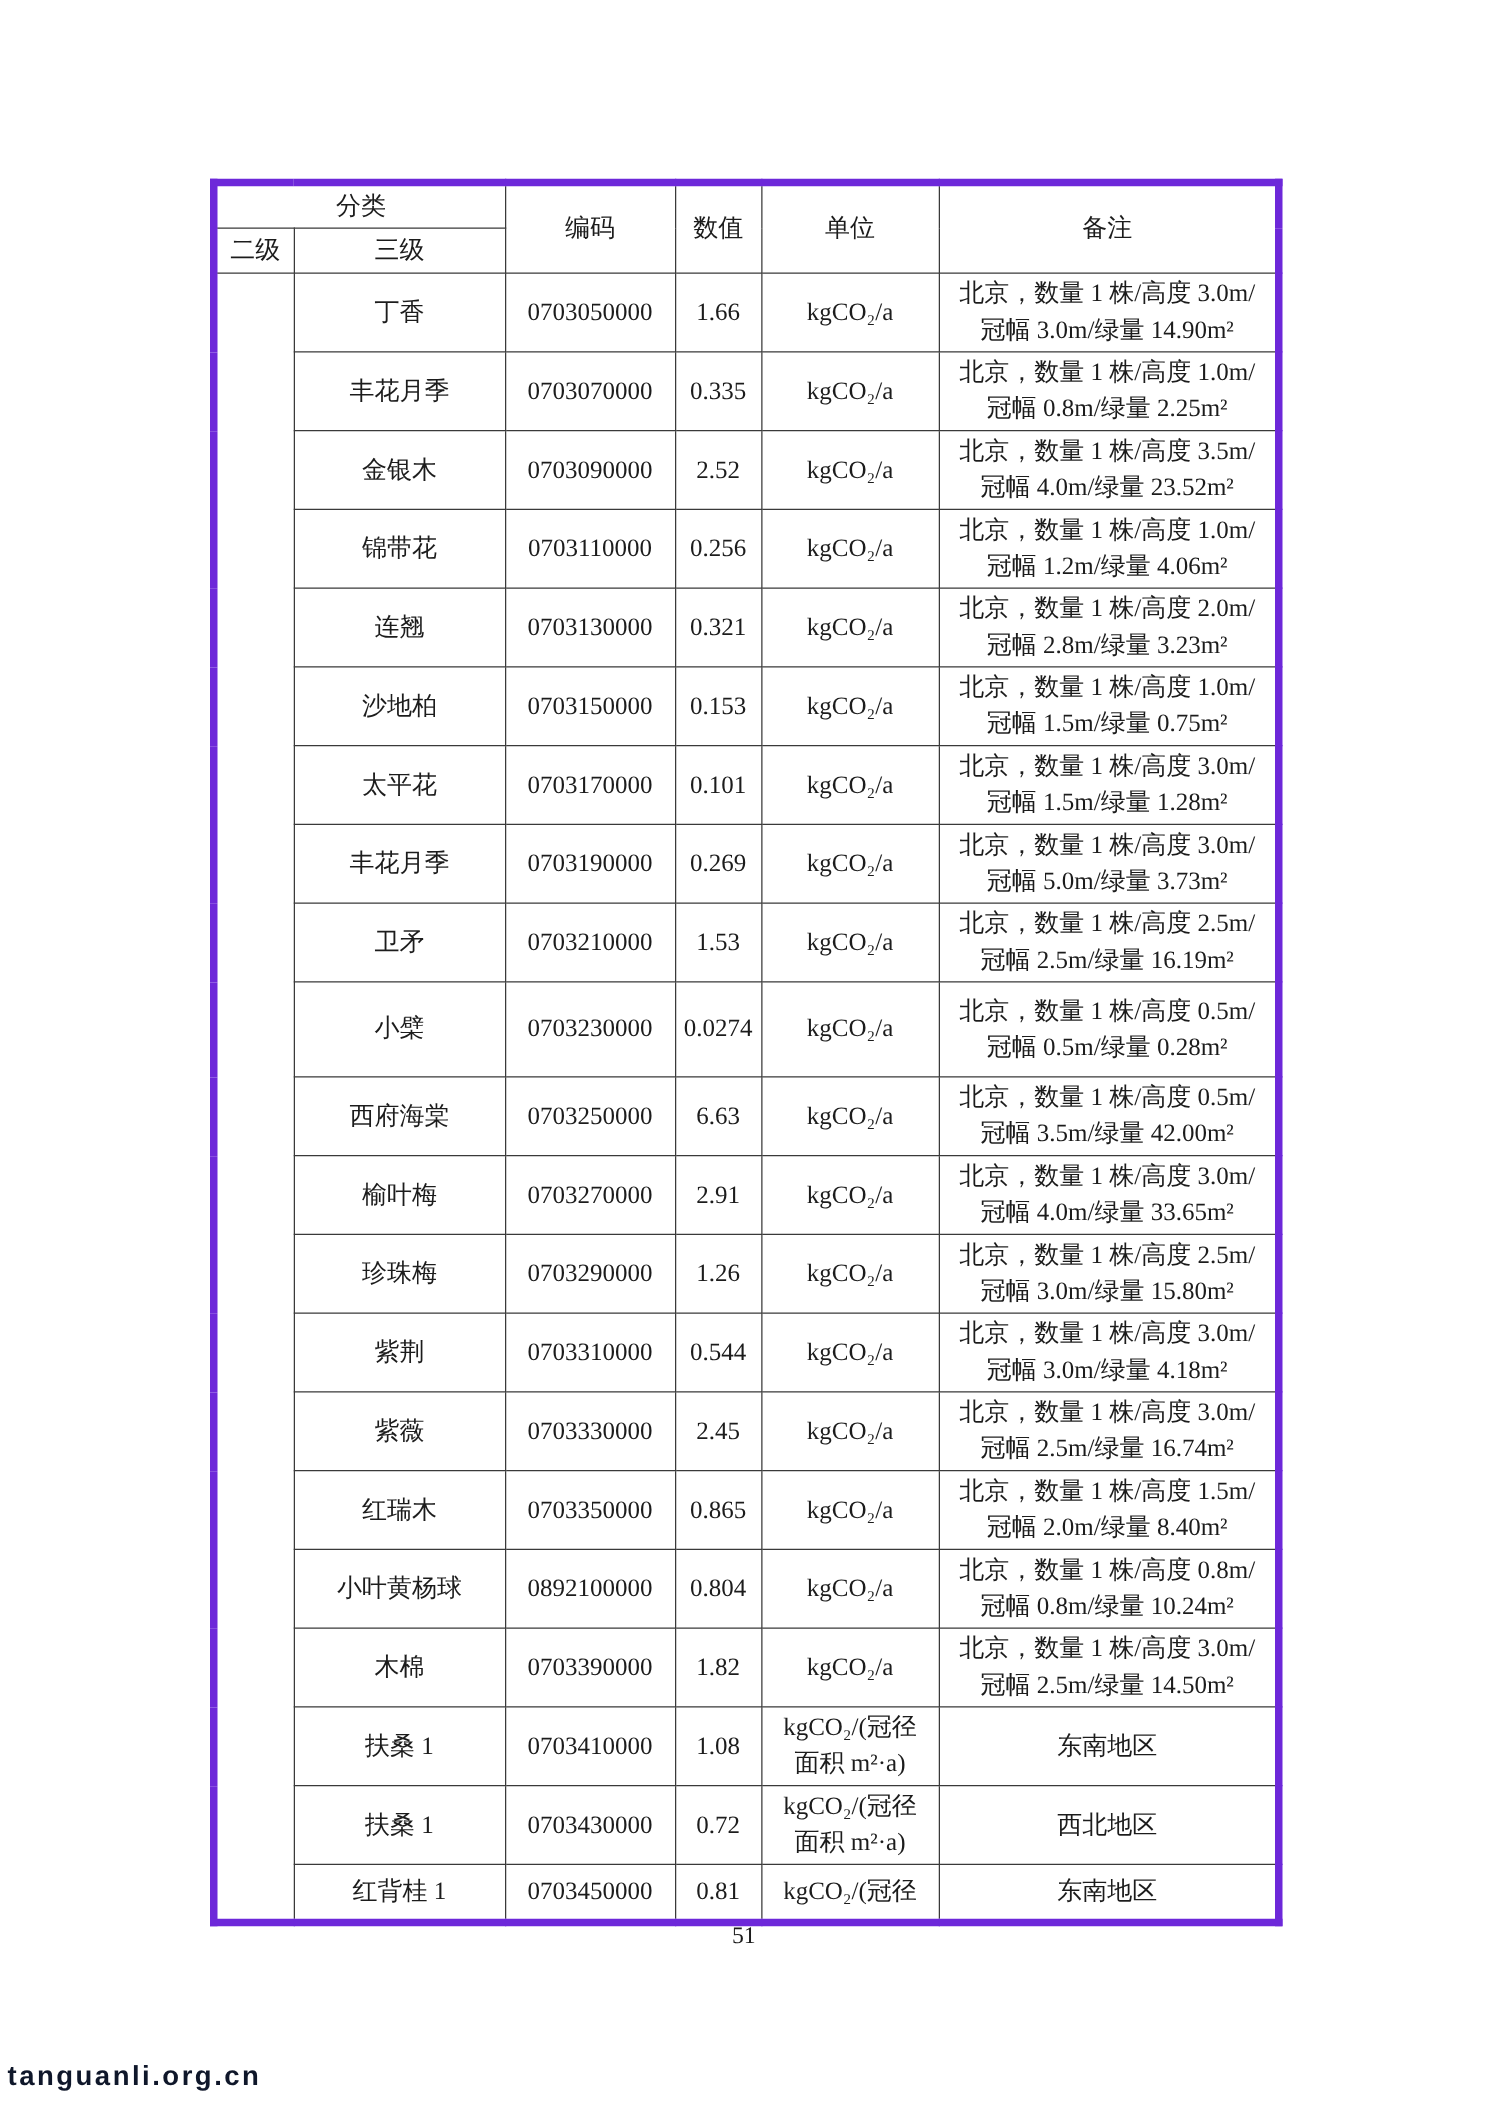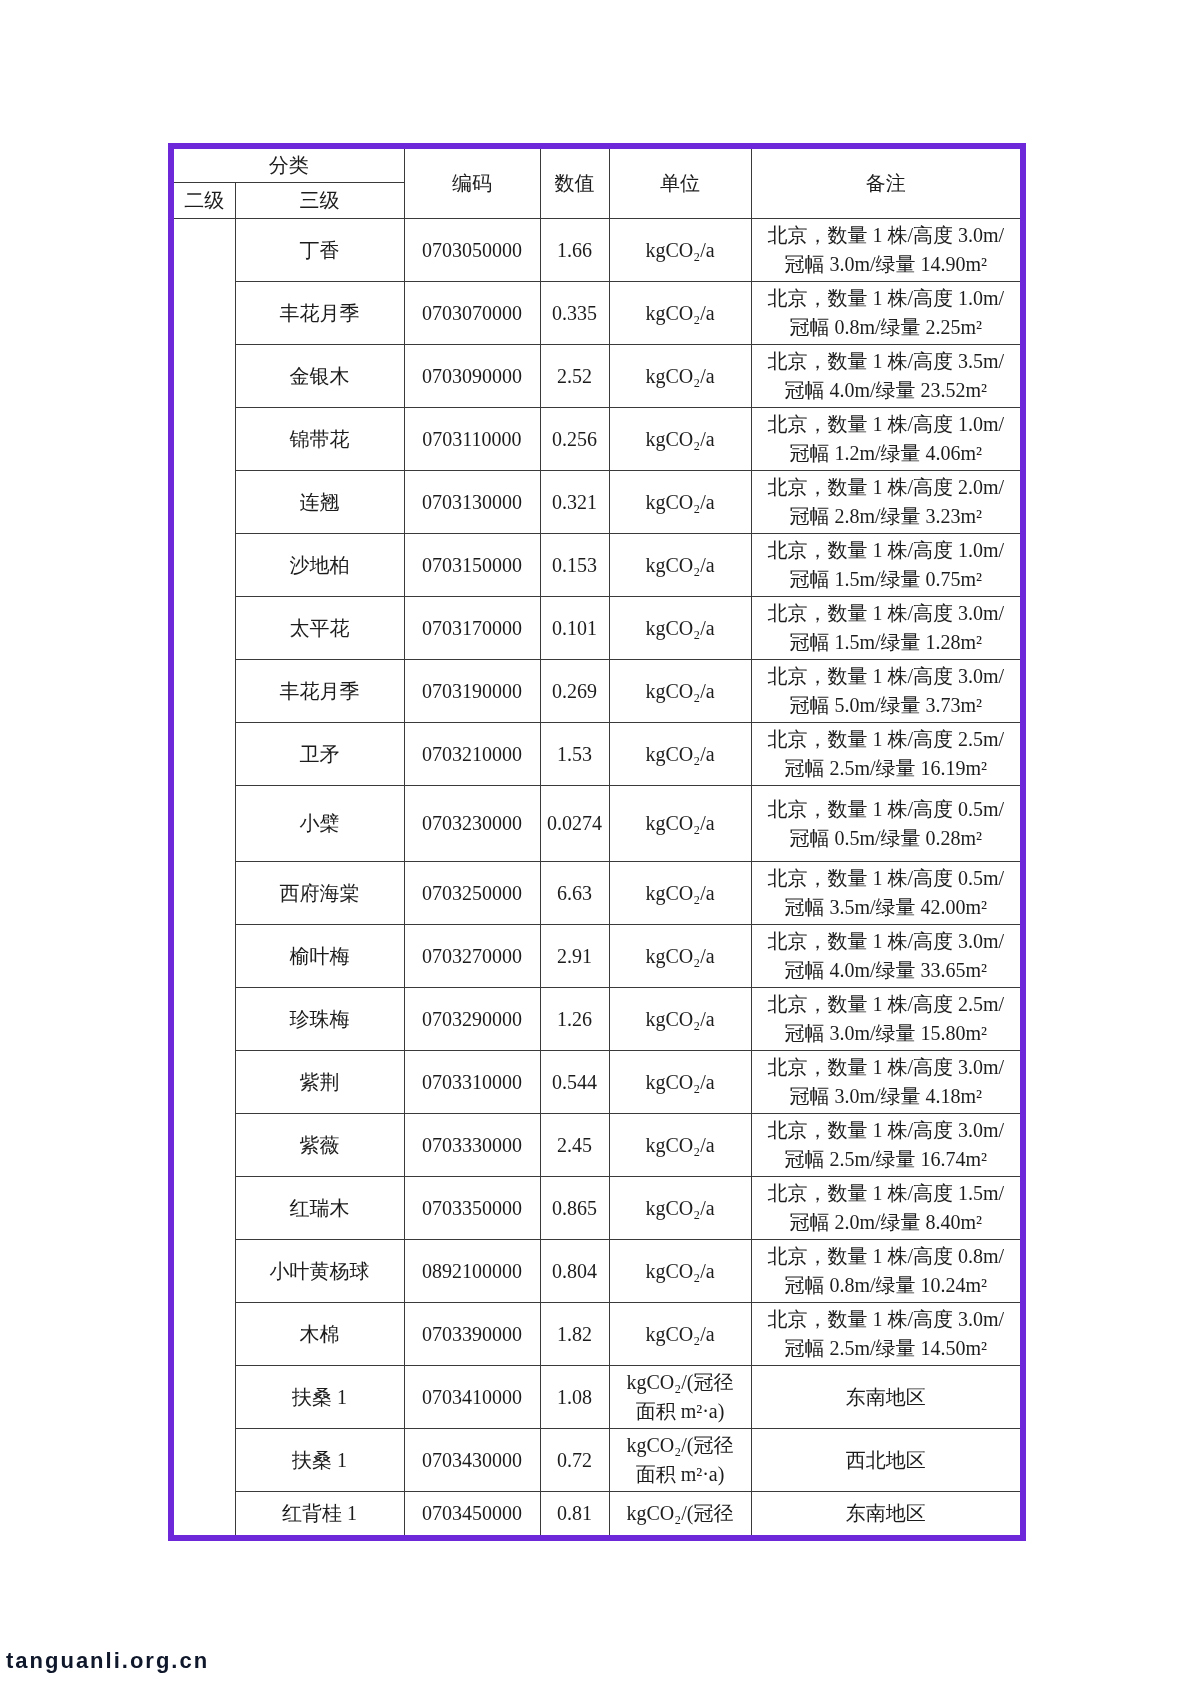--- a/index.html
+++ b/index.html
@@ -253,15 +253,16 @@
       <tr class="r-short">
         <td>红背桂 1</td>
         <td>0703450000</td>
         <td class="c-value">0.81</td>
         <td class="c-unit">kgCO₂/(冠径</td>
         <td class="c-remark">东南地区</td>
       </tr>
     </tbody>
   </table>
 
+  <div class="page-number">51</div>
   <div class="watermark">tanguanli.org.cn</div>
 
 </div>
 
 </body></html>

